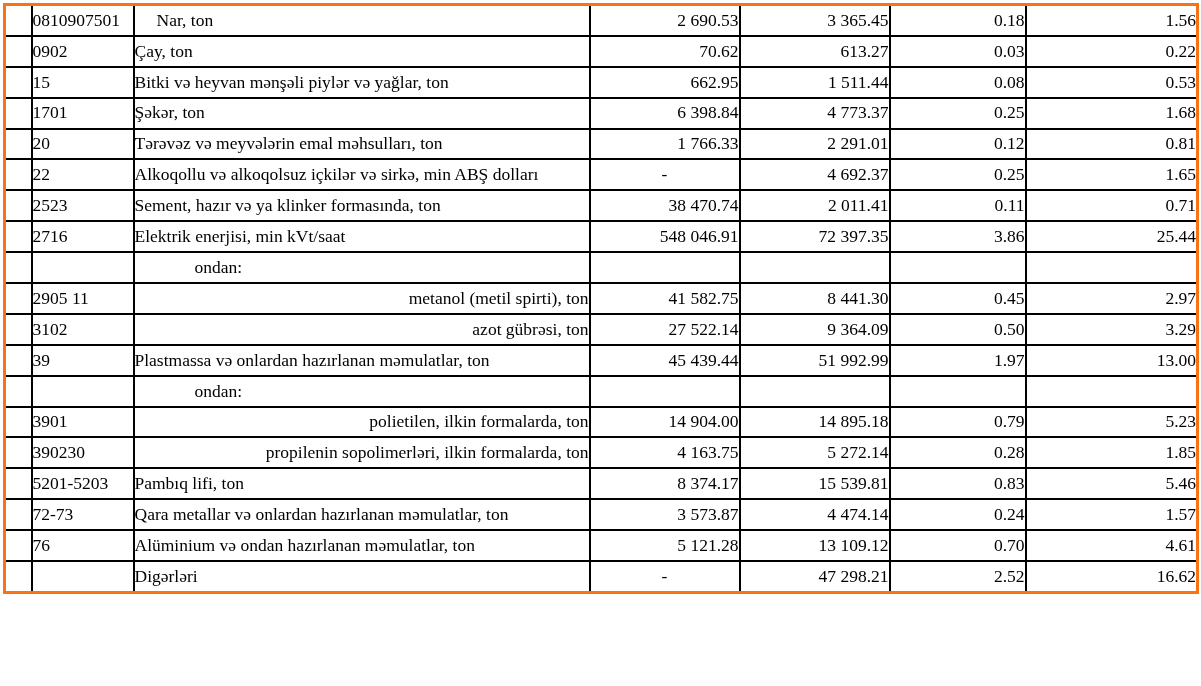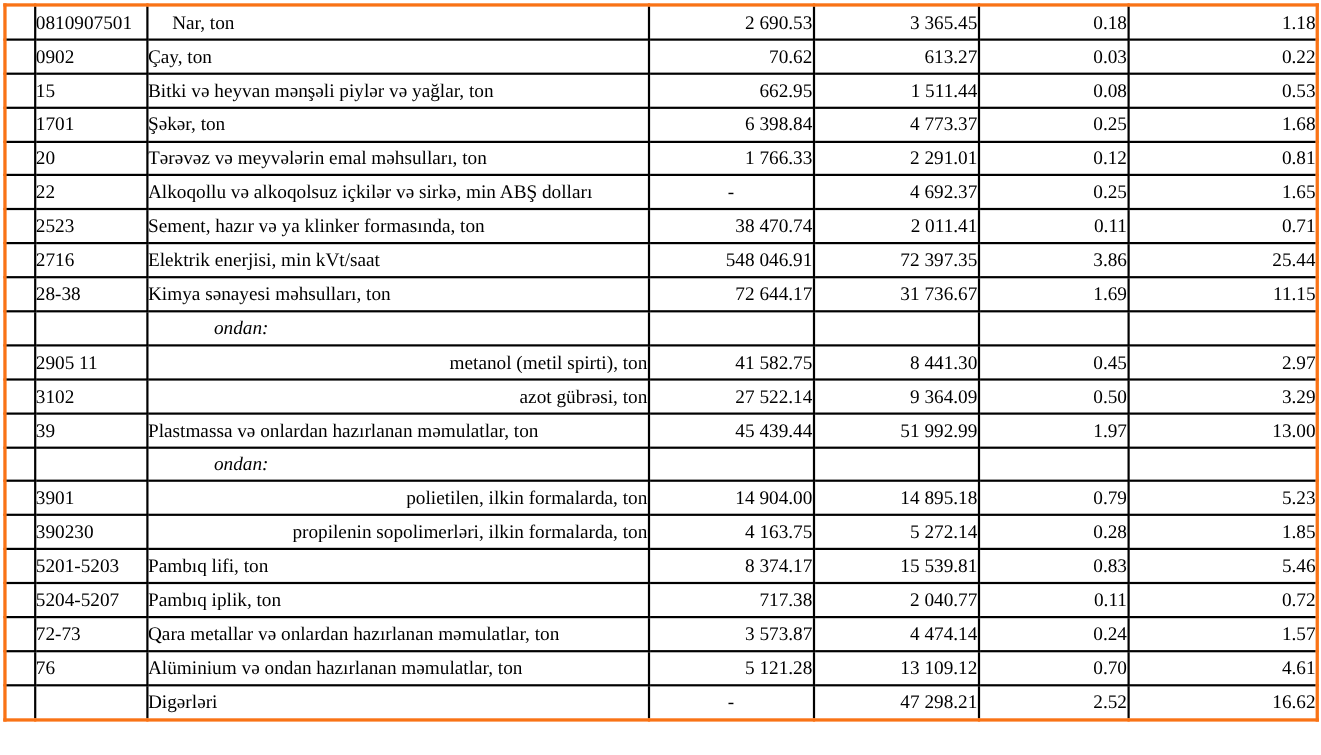--- a/index.html
+++ b/index.html
@@ -33,21 +33,21 @@
     overflow: hidden;
     white-space: nowrap;
     vertical-align: middle;
     background: #ffffff;
   }
   td.cell-spacer { }
   td.cell-code { padding-left: 4px; }
   td.cell-name { padding-left: 5px; }
   td.cell-name.indent-1 { padding-left: 22px; margin-top: 40px; }
   td.cell-name.indent-2 { padding-left: 13px; text-align: right; }
-  td.cell-name.indent-3 { padding-left: 60px; font-style: italic; }
+  td.cell-name.indent-3 { padding-left: 60px; }
   td.cell-num { text-align: right; padding-right: 8px; }
   td.cell-num.dash { text-align: center; padding-right: 0; }
 </style>
 </head>
 <body>
 
 <div class="page">
   <table class="commodity-table">
     <colgroup>
       <col style="width:27px">
@@ -59,21 +59,21 @@
       <col style="width:172px">
     </colgroup>
     <tbody id="table-body">
         <tr>
     <td class="cell-spacer"></td>
     <td class="cell-code">0810907501</td>
     <td class="cell-name indent-1">Nar, ton</td>
     <td class="cell-num">2 690.53</td>
     <td class="cell-num">3 365.45</td>
     <td class="cell-num">0.18</td>
-    <td class="cell-num">1.18</td>
+    <td class="cell-num">1.56</td>
   </tr>
         <tr>
     <td class="cell-spacer"></td>
     <td class="cell-code">0902</td>
     <td class="cell-name">Çay, ton</td>
     <td class="cell-num">70.62</td>
     <td class="cell-num">613.27</td>
     <td class="cell-num">0.03</td>
     <td class="cell-num">0.22</td>
   </tr>
@@ -126,29 +126,20 @@
     <td class="cell-spacer"></td>
     <td class="cell-code">2716</td>
     <td class="cell-name">Elektrik enerjisi, min kVt/saat</td>
     <td class="cell-num">548 046.91</td>
     <td class="cell-num">72 397.35</td>
     <td class="cell-num">3.86</td>
     <td class="cell-num">25.44</td>
   </tr>
         <tr>
     <td class="cell-spacer"></td>
-    <td class="cell-code">28-38</td>
-    <td class="cell-name">Kimya sənayesi məhsulları, ton</td>
-    <td class="cell-num">72 644.17</td>
-    <td class="cell-num">31 736.67</td>
-    <td class="cell-num">1.69</td>
-    <td class="cell-num">11.15</td>
-  </tr>
-        <tr>
-    <td class="cell-spacer"></td>
     <td class="cell-code"></td>
     <td class="cell-name indent-3">ondan:</td>
     <td class="cell-num"></td>
     <td class="cell-num"></td>
     <td class="cell-num"></td>
     <td class="cell-num"></td>
   </tr>
         <tr>
     <td class="cell-spacer"></td>
     <td class="cell-code">2905 11</td>
@@ -207,29 +198,20 @@
     <td class="cell-spacer"></td>
     <td class="cell-code">5201-5203</td>
     <td class="cell-name">Pambıq lifi, ton</td>
     <td class="cell-num">8 374.17</td>
     <td class="cell-num">15 539.81</td>
     <td class="cell-num">0.83</td>
     <td class="cell-num">5.46</td>
   </tr>
         <tr>
     <td class="cell-spacer"></td>
-    <td class="cell-code">5204-5207</td>
-    <td class="cell-name">Pambıq iplik, ton</td>
-    <td class="cell-num">717.38</td>
-    <td class="cell-num">2 040.77</td>
-    <td class="cell-num">0.11</td>
-    <td class="cell-num">0.72</td>
-  </tr>
-        <tr>
-    <td class="cell-spacer"></td>
     <td class="cell-code">72-73</td>
     <td class="cell-name">Qara metallar və onlardan hazırlanan məmulatlar, ton</td>
     <td class="cell-num">3 573.87</td>
     <td class="cell-num">4 474.14</td>
     <td class="cell-num">0.24</td>
     <td class="cell-num">1.57</td>
   </tr>
         <tr>
     <td class="cell-spacer"></td>
     <td class="cell-code">76</td>

